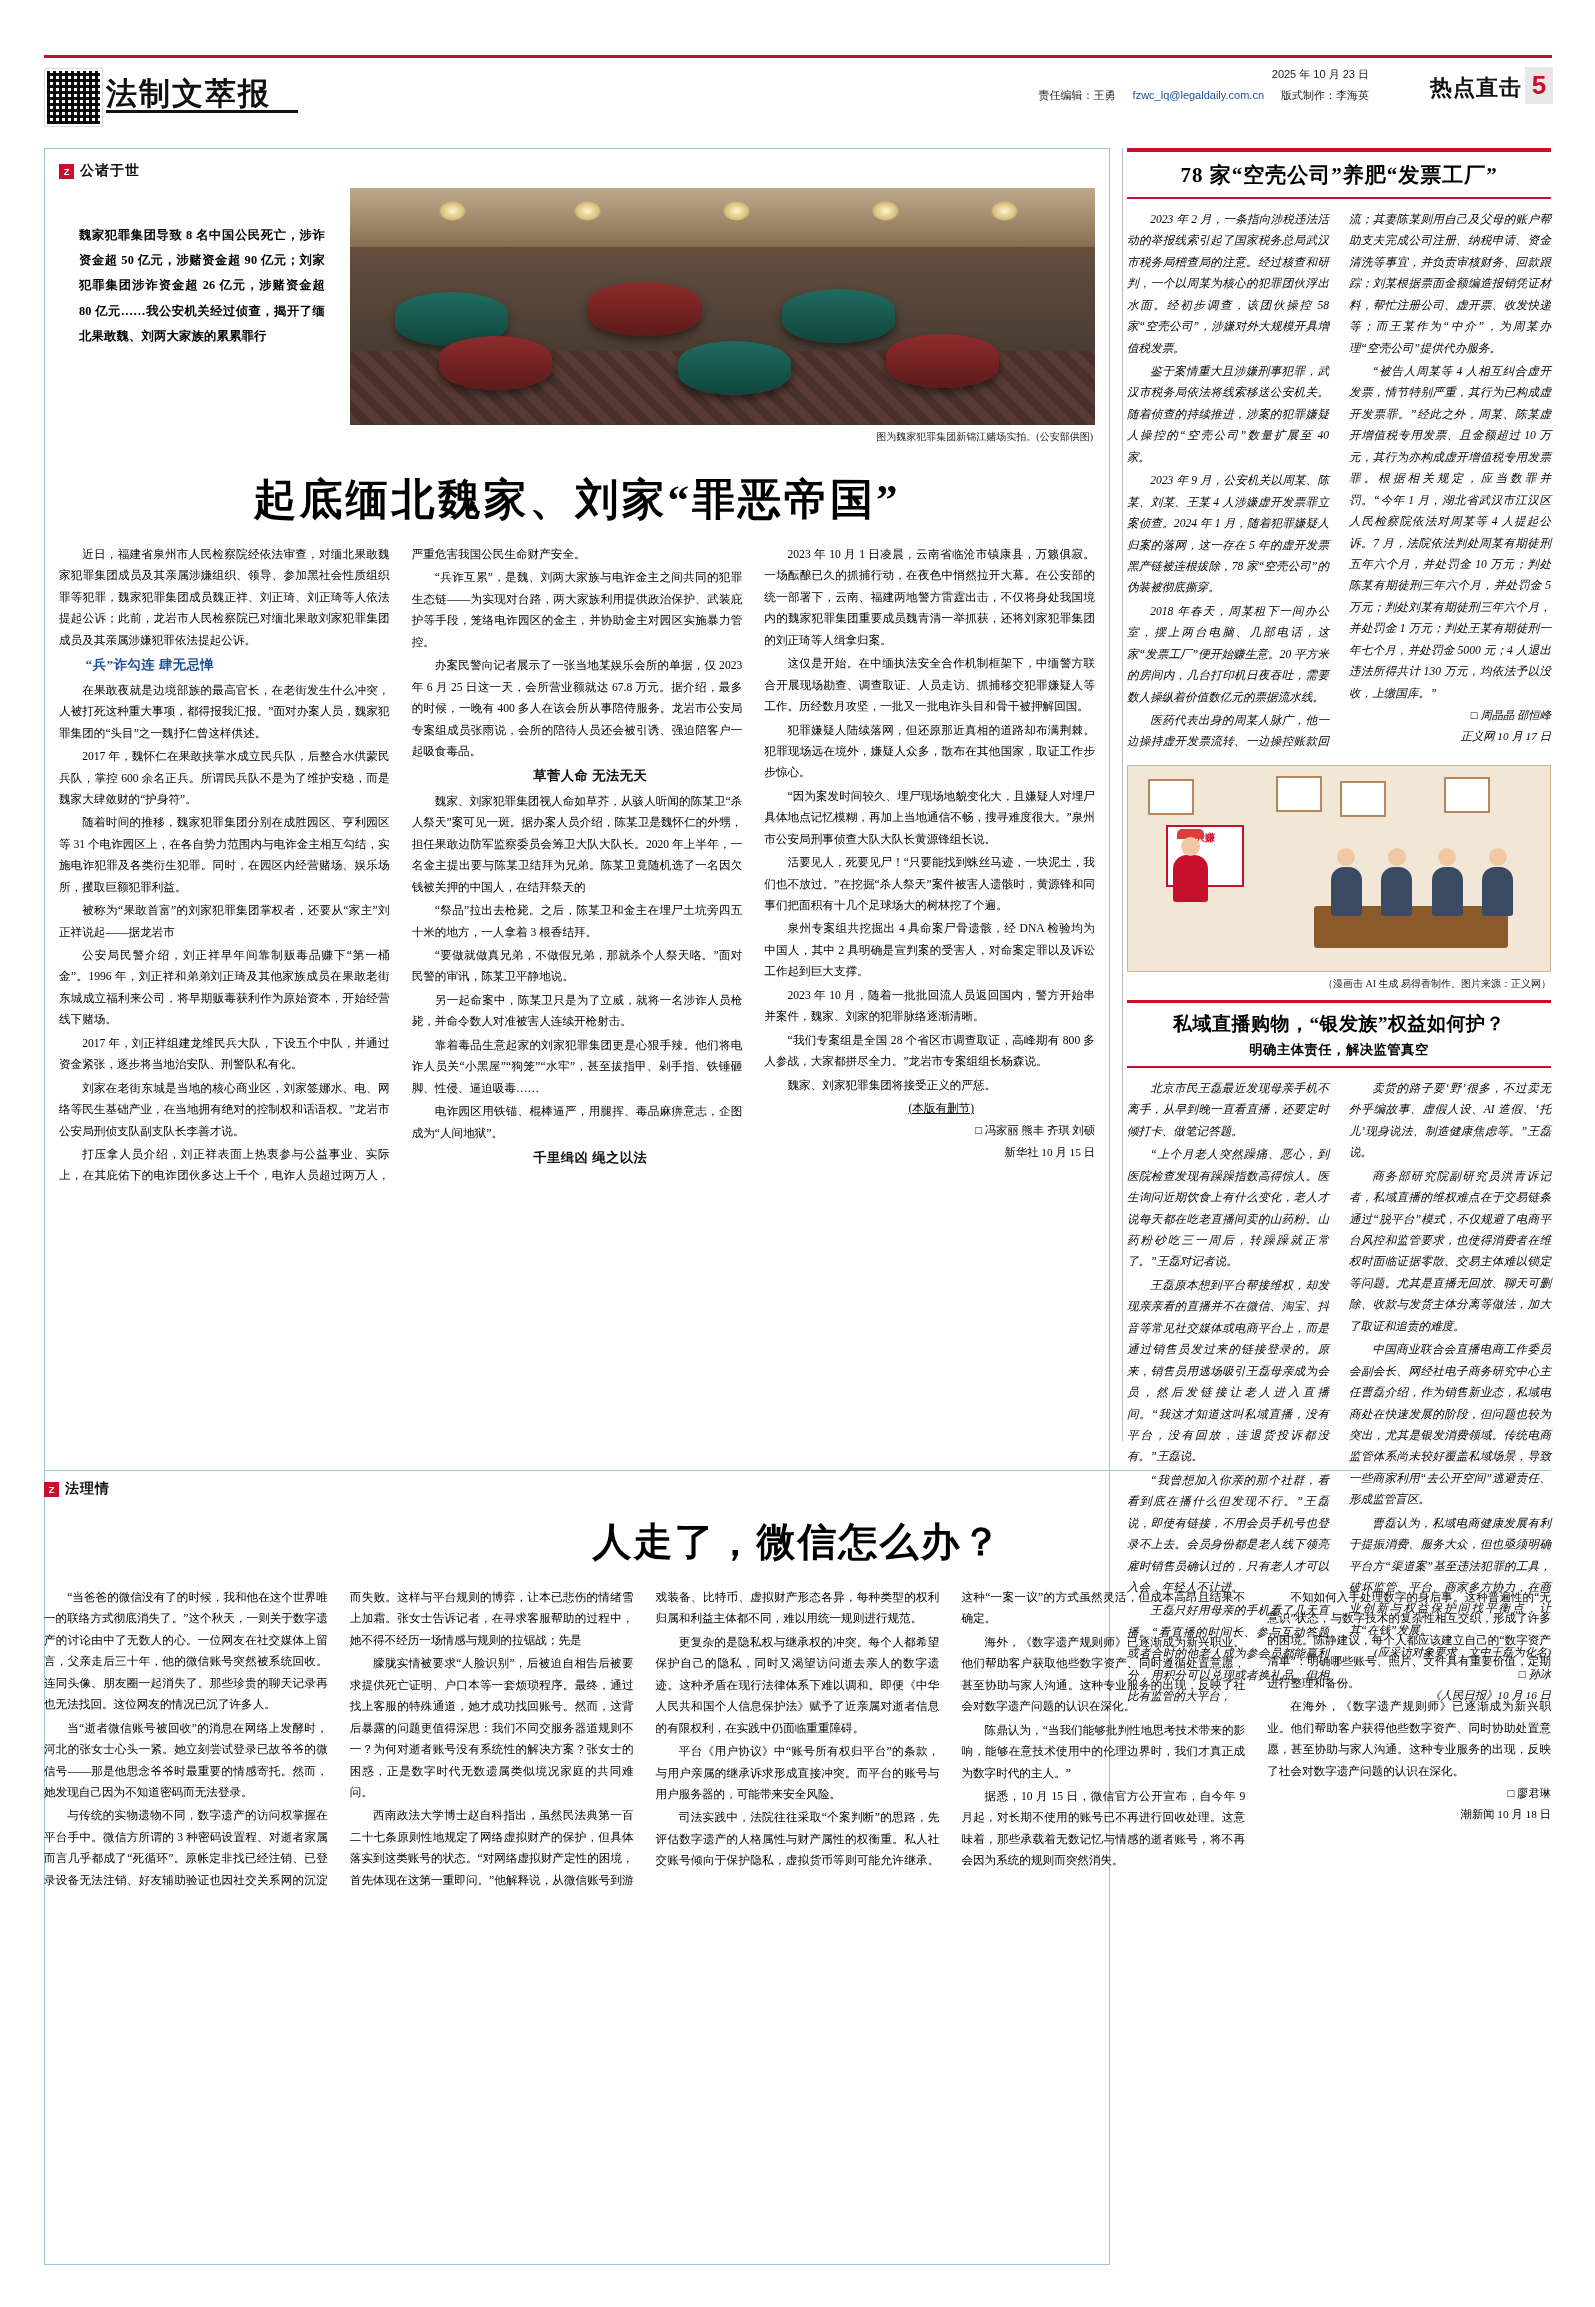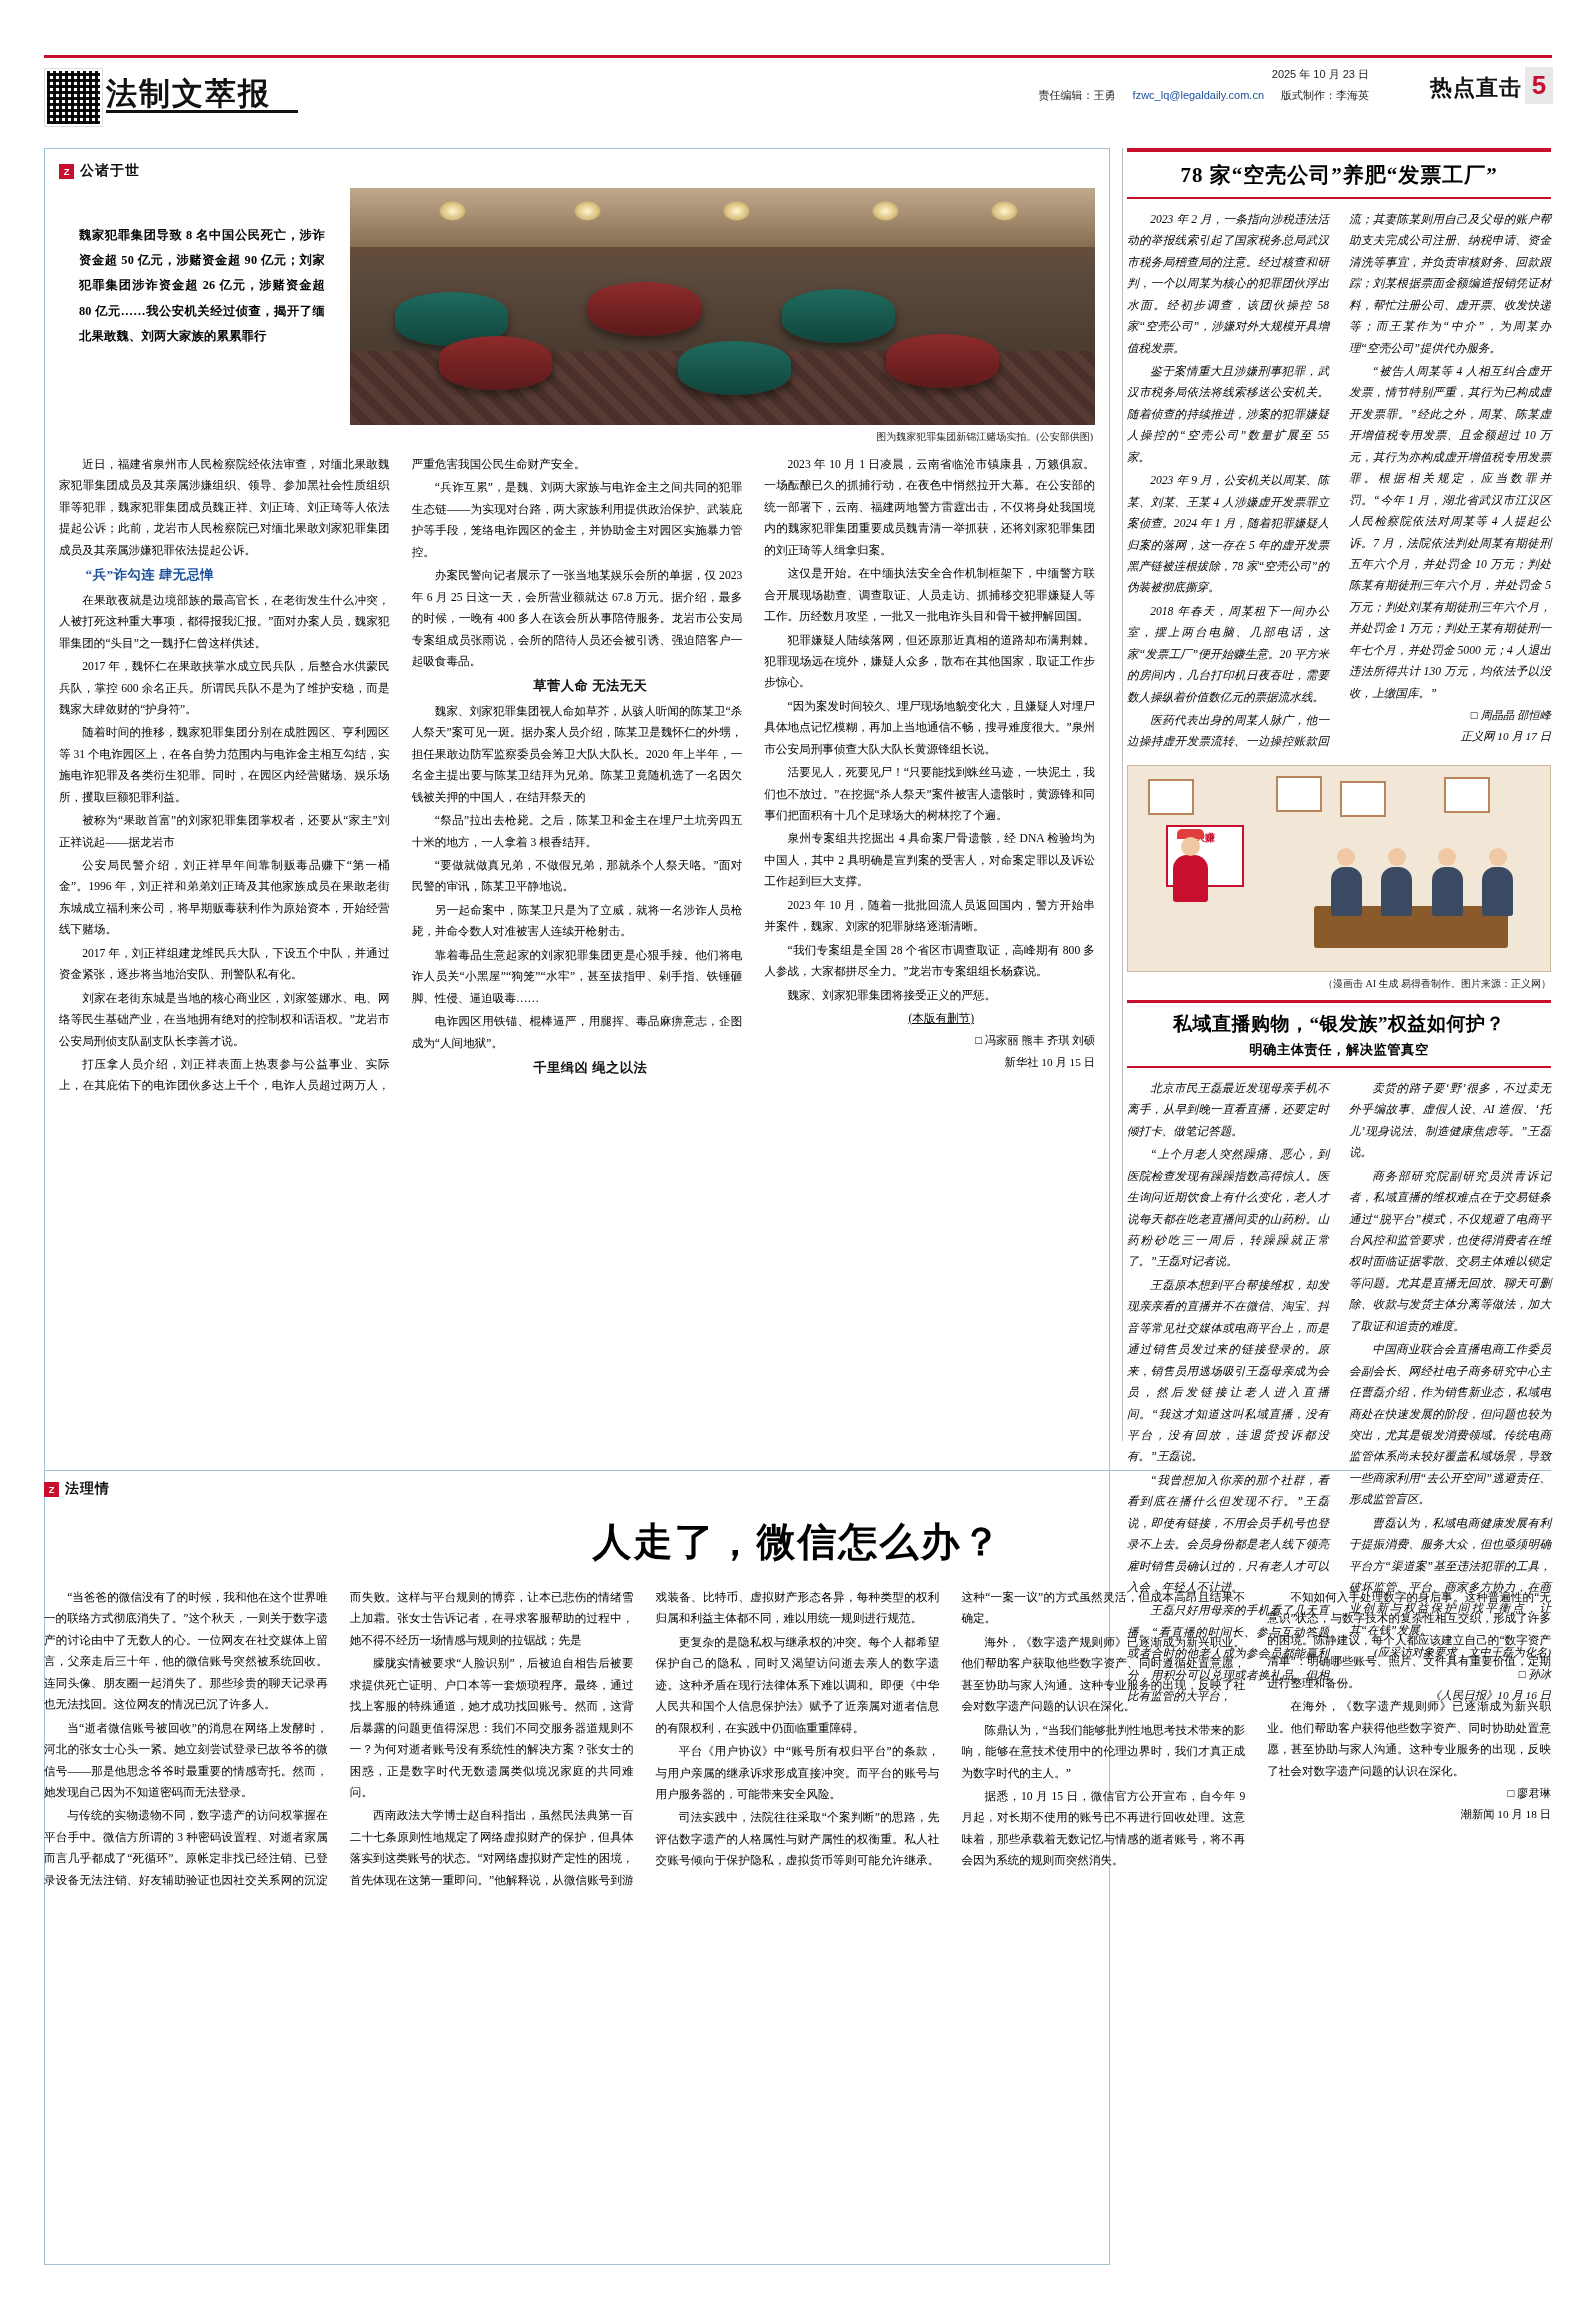--- a/index.html
+++ b/index.html
@@ -430,20 +430,21 @@
             <div class="table red" style="left:32%; top:94px;"></div>
             <div class="table" style="left:58%; top:101px;"></div>
             <div class="table red" style="left:12%; top:148px;"></div>
             <div class="table" style="left:44%; top:153px;"></div>
             <div class="table red" style="left:72%; top:146px;"></div>
           </div>
           <div class="photo-caption">图为魏家犯罪集团新锦江赌场实拍。(公安部供图)</div>
         </div>
       </div>
 
+      <div class="headline">起底缅北魏家、刘家“罪恶帝国”</div>
 
       <div class="cols3">
         <p>近日，福建省泉州市人民检察院经依法审查，对缅北果敢魏家犯罪集团成员及其亲属涉嫌组织、领导、参加黑社会性质组织罪等犯罪，魏家犯罪集团成员魏正祥、刘正琦、刘正琦等人依法提起公诉；此前，龙岩市人民检察院已对缅北果敢刘家犯罪集团成员及其亲属涉嫌犯罪依法提起公诉。</p>
         <p class="sub-h">“兵”诈勾连 肆无忌惮</p>
         <p>在果敢夜就是边境部族的最高官长，在老街发生什么冲突，人被打死这种重大事项，都得报我汇报。”面对办案人员，魏家犯罪集团的“头目”之一魏抒仁曾这样供述。</p>
         <p>2017 年，魏怀仁在果敢挟掌水成立民兵队，后整合水供蒙民兵队，掌控 600 余名正兵。所谓民兵队不是为了维护安稳，而是魏家大肆敛财的“护身符”。</p>
         <p>随着时间的推移，魏家犯罪集团分别在成胜园区、亨利园区等 31 个电诈园区上，在各自势力范围内与电诈金主相互勾结，实施电诈犯罪及各类衍生犯罪。同时，在园区内经营赌场、娱乐场所，攫取巨额犯罪利益。</p>
         <p>被称为“果敢首富”的刘家犯罪集团掌权者，还要从“家主”刘正祥说起——据龙岩市</p>
         <p>公安局民警介绍，刘正祥早年间靠制贩毒品赚下“第一桶金”。1996 年，刘正祥和弟弟刘正琦及其他家族成员在果敢老街东城成立福利来公司，将早期贩毒获利作为原始资本，开始经营线下赌场。</p>
         <p>2017 年，刘正祥组建龙维民兵大队，下设五个中队，并通过资金紧张，逐步将当地治安队、刑警队私有化。</p>
@@ -478,21 +479,21 @@
     <div class="vert-divider"></div>
 
     <div class="right-zone">
 
       <div class="rt-rule-top"></div>
       <div class="rt-title">78 家“空壳公司”养肥“发票工厂”</div>
       <div class="rt-rule-bot"></div>
 
       <div class="cols2">
         <p>2023 年 2 月，一条指向涉税违法活动的举报线索引起了国家税务总局武汉市税务局稽查局的注意。经过核查和研判，一个以周某为核心的犯罪团伙浮出水面。经初步调查，该团伙操控 58 家“空壳公司”，涉嫌对外大规模开具增值税发票。</p>
-        <p>鉴于案情重大且涉嫌刑事犯罪，武汉市税务局依法将线索移送公安机关。随着侦查的持续推进，涉案的犯罪嫌疑人操控的“空壳公司”数量扩展至 55 家。</p>
+        <p>鉴于案情重大且涉嫌刑事犯罪，武汉市税务局依法将线索移送公安机关。随着侦查的持续推进，涉案的犯罪嫌疑人操控的“空壳公司”数量扩展至 40 家。</p>
         <p>2023 年 9 月，公安机关以周某、陈某、刘某、王某 4 人涉嫌虚开发票罪立案侦查。2024 年 1 月，随着犯罪嫌疑人归案的落网，这一存在 5 年的虚开发票黑产链被连根拔除，78 家“空壳公司”的伪装被彻底撕穿。</p>
         <p>2018 年春天，周某租下一间办公室，摆上两台电脑、几部电话，这家“发票工厂”便开始赚生意。20 平方米的房间内，几台打印机日夜吞吐，需要数人操纵着价值数亿元的票据流水线。</p>
         <p>医药代表出身的周某人脉广，他一边操持虚开发票流转、一边操控账款回流；其妻陈某则用自己及父母的账户帮助支夫完成公司注册、纳税申请、资金清洗等事宜，并负责审核财务、回款跟踪；刘某根据票面金额编造报销凭证材料，帮忙注册公司、虚开票、收发快递等；而王某作为“中介”，为周某办理“空壳公司”提供代办服务。</p>
         <p>“被告人周某等 4 人相互纠合虚开发票，情节特别严重，其行为已构成虚开发票罪。”经此之外，周某、陈某虚开增值税专用发票、且金额超过 10 万元，其行为亦构成虚开增值税专用发票罪。根据相关规定，应当数罪并罚。“今年 1 月，湖北省武汉市江汉区人民检察院依法对周某等 4 人提起公诉。7 月，法院依法判处周某有期徒刑五年六个月，并处罚金 10 万元；判处陈某有期徒刑三年六个月，并处罚金 5 万元；判处刘某有期徒刑三年六个月，并处罚金 1 万元；判处王某有期徒刑一年七个月，并处罚金 5000 元；4 人退出违法所得共计 130 万元，均依法予以没收，上缴国库。”</p>
         <p class="byline">□ 周晶晶 邵恒峰</p>
         <p class="byline">正义网 10 月 17 日</p>
       </div>
 
       <div class="cartoon">
         <div class="wall"></div>

